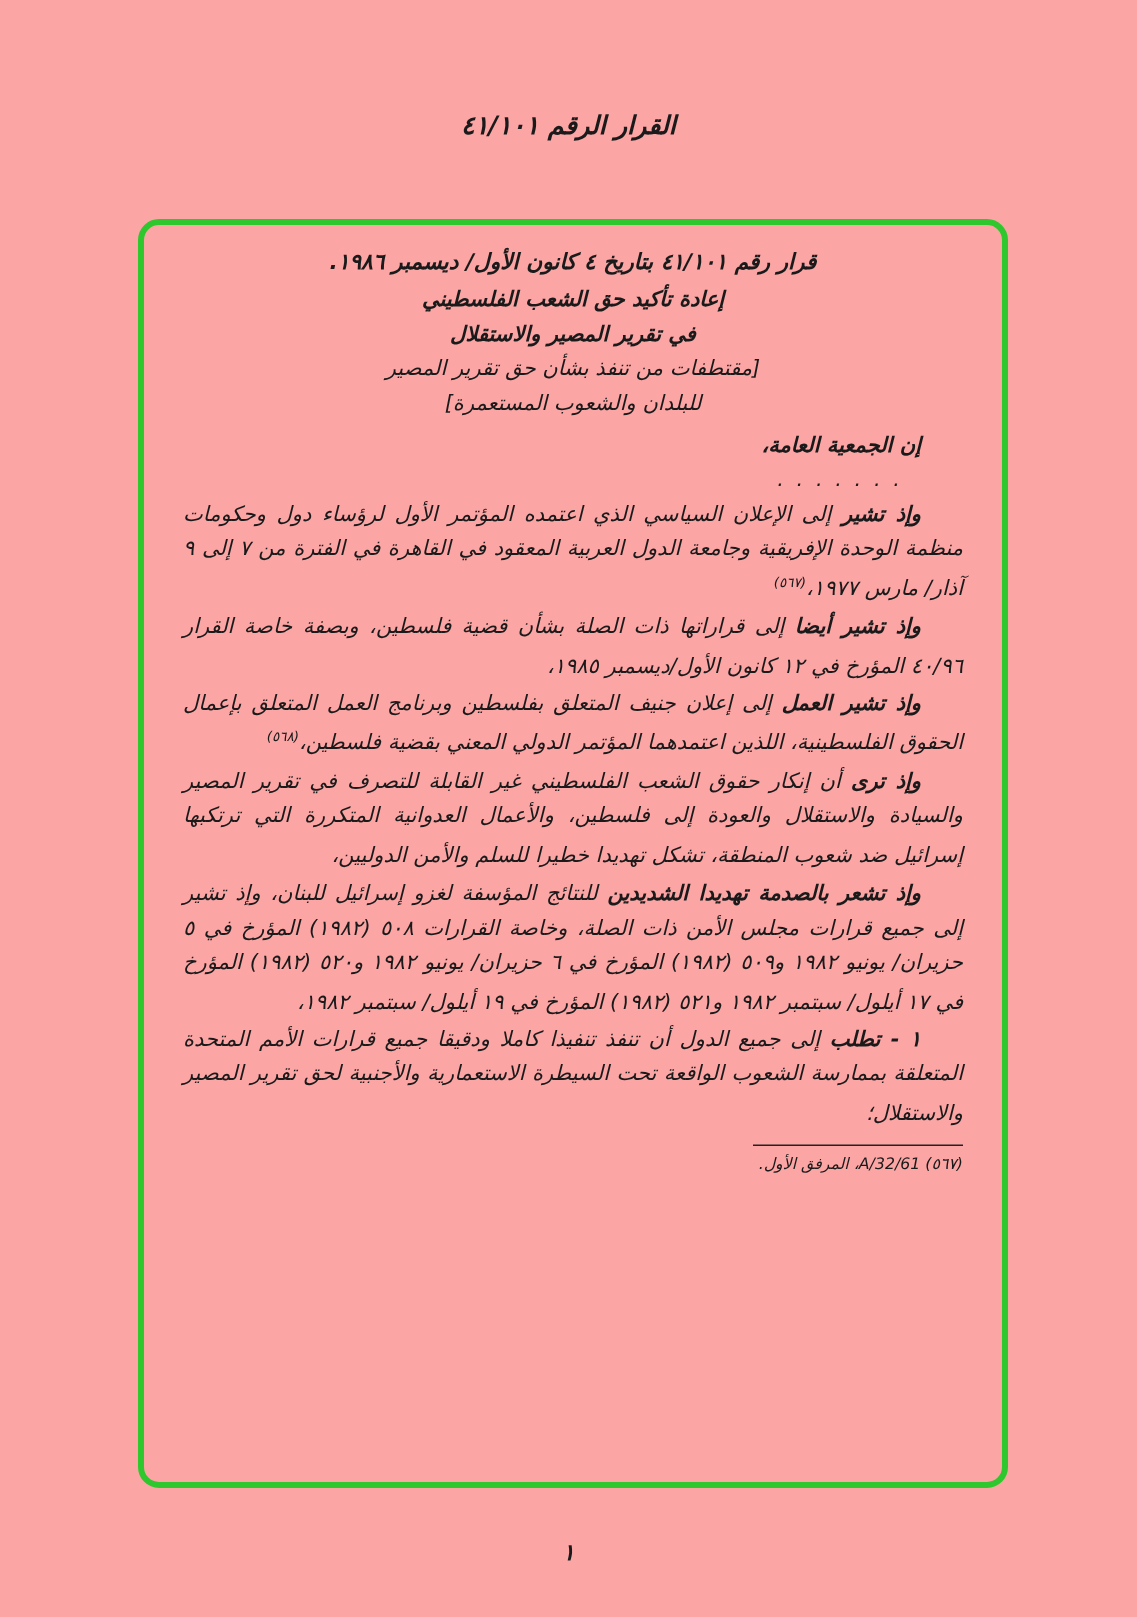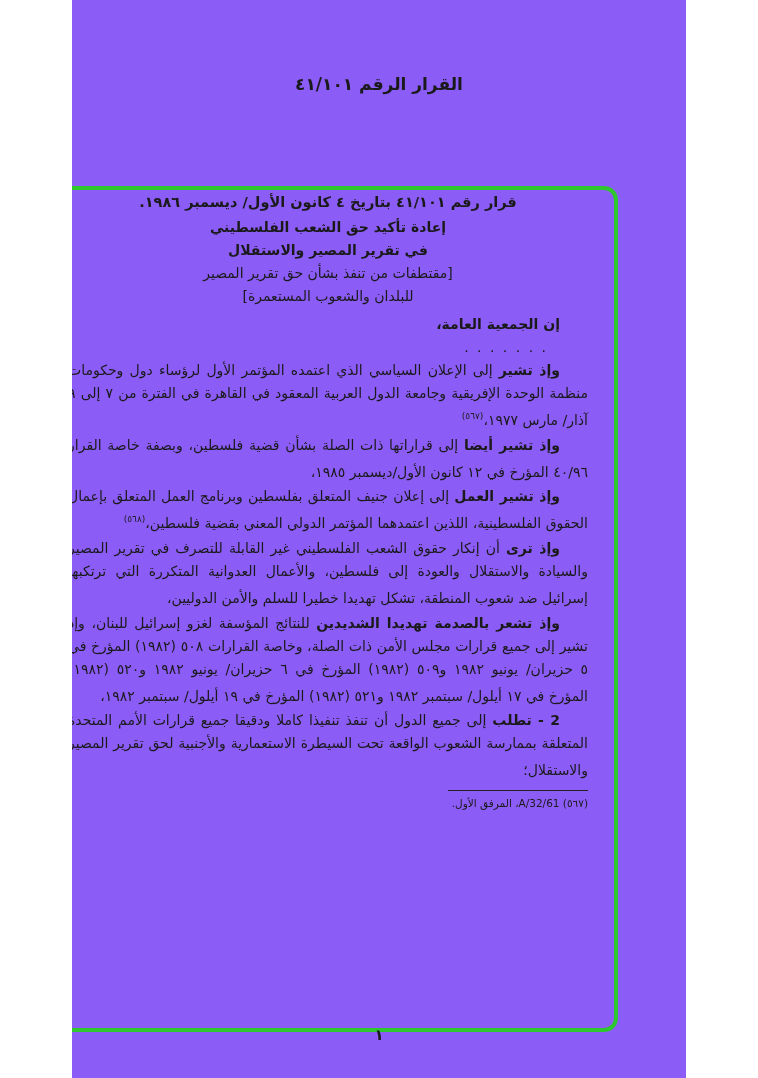--- a/index.html
+++ b/index.html
@@ -1,52 +1,52 @@
 <!DOCTYPE html>
 <html lang="ar" dir="rtl"><head>
 <meta charset="utf-8">
 <style>
   * { margin: 0; padding: 0; box-sizing: border-box; }
   html, body { background: #ffffff; }
   body { font-family: "DejaVu Sans", sans-serif; color: #1a1a1a; }
   .page {
     position: relative;
-    width: 614px;
+    width: 758px;
     height: 1078px;
-    background: #8b5cf6;
+    background: #fca5a5;
     margin: 0 auto;
     direction: rtl;
     overflow: hidden;
+    font-style: italic;
   }
   .doc-header {
     position: absolute;
     top: 74px;
     left: 0; right: 0;
     text-align: center;
   }
   .doc-title {
     font-size: 17px;
     font-weight: bold;
   }
   .doc-source {
     margin-top: 6px;
     font-size: 10.5px;
     color: #222;
   }
   .green-box {
     position: absolute;
     top: 146px;
-    right: 68px;
+    right: 86px;
     width: 580px;
     height: 846px;
     border: 4px solid #2ec82e;
     border-radius: 14px;
-    padding: 1px 26px 10px 26px;
+    padding: 14px 26px 10px 26px;
     overflow: hidden;
-    margin-top: 40px;
   }
   .box-heading {
     font-size: 14.5px;
     font-weight: bold;
     text-align: center;
     line-height: 23px;
     margin-bottom: 2px;
   }
   .c { text-align: center; line-height: 23px; font-size: 14px; }
   .bold { font-weight: bold; }
@@ -123,21 +123,21 @@
     <p class="para"><b>وإذ تشير</b><span> إلى الإعلان السياسي الذي اعتمده المؤتمر الأول لرؤساء دول وحكومات منظمة الوحدة الإفريقية وجامعة الدول العربية المعقود في القاهرة في الفترة من ٧ إلى ٩ آذار/ مارس ١٩٧٧،</span><sup>(٥٦٧)</sup></p>
 
     <p class="para"><b>وإذ تشير أيضا</b><span> إلى قراراتها ذات الصلة بشأن قضية فلسطين، وبصفة خاصة القرار ٤٠/٩٦ المؤرخ في ١٢ كانون الأول/ديسمبر ١٩٨٥،</span><sup></sup></p>
 
     <p class="para"><b>وإذ تشير العمل</b><span> إلى إعلان جنيف المتعلق بفلسطين وبرنامج العمل المتعلق بإعمال الحقوق الفلسطينية، اللذين اعتمدهما المؤتمر الدولي المعني بقضية فلسطين،</span><sup>(٥٦٨)</sup></p>
 
     <p class="para"><b>وإذ ترى</b><span> أن إنكار حقوق الشعب الفلسطيني غير القابلة للتصرف في تقرير المصير والسيادة والاستقلال والعودة إلى فلسطين، والأعمال العدوانية المتكررة التي ترتكبها إسرائيل ضد شعوب المنطقة، تشكل تهديدا خطيرا للسلم والأمن الدوليين،</span><sup></sup></p>
 
     <p class="para"><b>وإذ تشعر بالصدمة تهديدا الشديدين</b><span> للنتائج المؤسفة لغزو إسرائيل للبنان، وإذ تشير إلى جميع قرارات مجلس الأمن ذات الصلة، وخاصة القرارات ٥٠٨ (١٩٨٢) المؤرخ في ٥ حزيران/ يونيو ١٩٨٢ و٥٠٩ (١٩٨٢) المؤرخ في ٦ حزيران/ يونيو ١٩٨٢ و٥٢٠ (١٩٨٢) المؤرخ في ١٧ أيلول/ سبتمبر ١٩٨٢ و٥٢١ (١٩٨٢) المؤرخ في ١٩ أيلول/ سبتمبر ١٩٨٢،</span><sup></sup></p>
 
-    <p class="para"><b>2 - تطلب</b><span> إلى جميع الدول أن تنفذ تنفيذا كاملا ودقيقا جميع قرارات الأمم المتحدة المتعلقة بممارسة الشعوب الواقعة تحت السيطرة الاستعمارية والأجنبية لحق تقرير المصير والاستقلال؛</span><sup></sup></p>
+    <p class="para"><b>١ - تطلب</b><span> إلى جميع الدول أن تنفذ تنفيذا كاملا ودقيقا جميع قرارات الأمم المتحدة المتعلقة بممارسة الشعوب الواقعة تحت السيطرة الاستعمارية والأجنبية لحق تقرير المصير والاستقلال؛</span><sup></sup></p>
 
     <div class="fn-sep"></div>
 
     <div class="footnotes">
       <p class="fn"><span class="fn-marker">(٥٦٧)</span> <span>A/32/61، المرفق الأول.</span></p>
     </div>
 
   </div>
 
   <div class="page-number">١</div>

